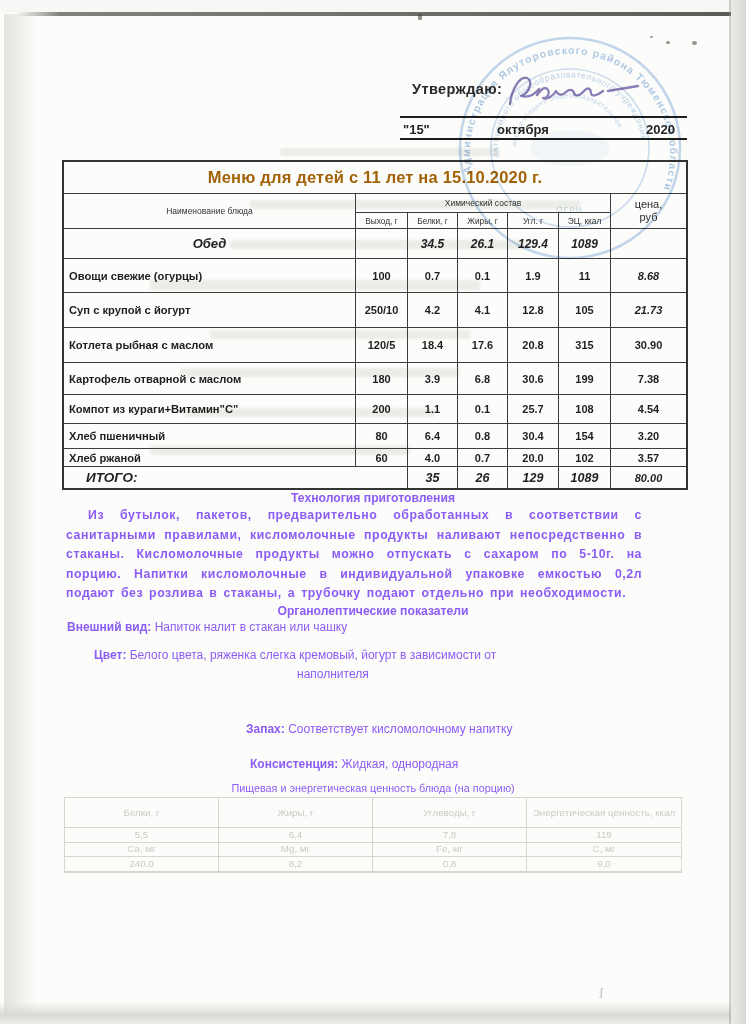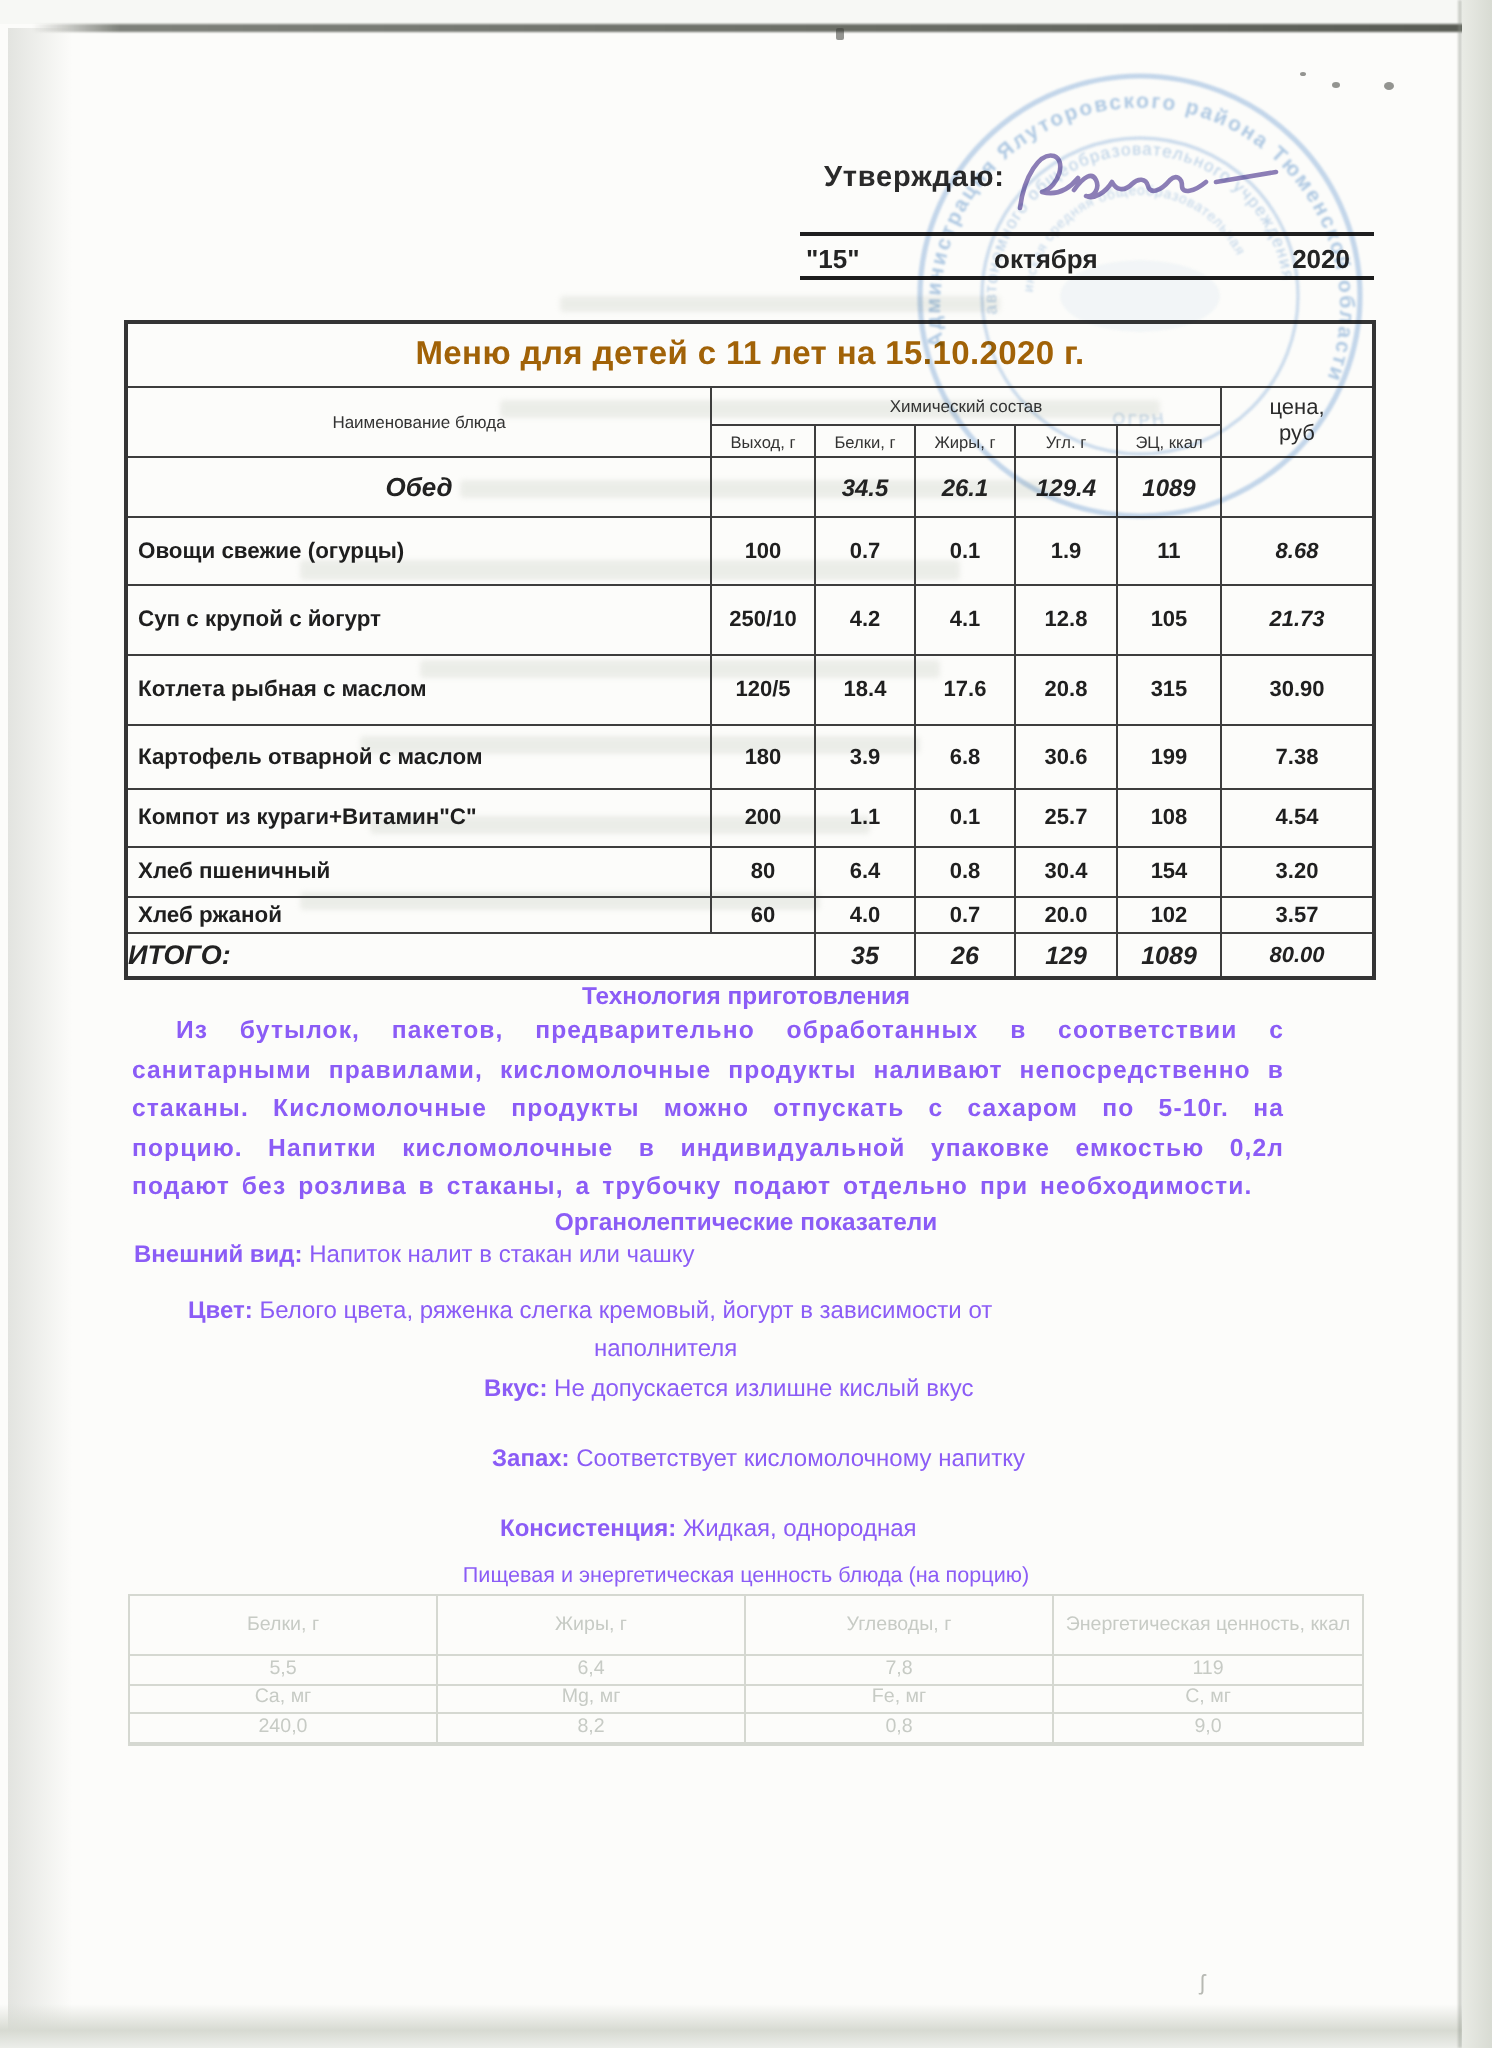--- a/index.html
+++ b/index.html
@@ -48,21 +48,21 @@
     letter-spacing:.2px;}
   .h-name{grid-column:1;grid-row:2/span 2;font-size:8.5px;color:#333;}
   .h-chem{grid-column:2/span 5;grid-row:2;font-size:8.5px;color:#333;}
   .h-price{grid-column:7;grid-row:2/span 2;font-size:11px;color:#2b2b2b;text-align:center;line-height:1.2;}
   .h-sub{grid-row:3;font-size:8.3px;color:#333;}
   .sec-name{grid-column:1;grid-row:4;font-style:italic;font-weight:700;font-size:13px;}
   .sec-val{grid-row:4;font-style:italic;font-weight:700;font-size:12px;}
   .dish-name{justify-content:flex-start;padding-left:5px;font-size:11.2px;font-weight:700;color:#1e1e1e;}
   .num{font-size:11px;font-weight:700;color:#1f1f1f;}
   .price-i{font-style:italic;}
-  .tot-label{grid-column:1/span 2;grid-row:12;justify-content:flex-start;padding-left:0;
+  .tot-label{grid-column:1/span 2;grid-row:12;justify-content:flex-start;padding-left:22px;
     font-style:italic;font-weight:700;font-size:13.5px;}
   .tot-val{grid-row:12;font-style:italic;font-weight:700;font-size:12.5px;}
   .tot-price{font-size:11px;}
   
   .ghost{position:absolute;background:#dcdfd8;opacity:.5;filter:blur(1.3px);z-index:1;border-radius:2px;}
   
   .bleed{color:#8b5cf6;z-index:1;filter:blur(.35px);}
   .bl-center{position:absolute;left:60px;width:626px;text-align:center;font-weight:700;font-size:12.2px;}
   .bl-par{position:absolute;left:66px;top:506px;width:576px;text-align:justify;
     font-size:12.3px;line-height:19.6px;letter-spacing:.55px;word-spacing:2px;text-indent:22px;font-weight:bold;}
@@ -216,23 +216,20 @@
 
   <div class="bleed bl-line" style="left:67px;top:620px;">
     <b>Внешний вид:</b><span> Напиток налит в стакан или чашку</span>
   </div>
   <div class="bleed bl-line" style="left:94px;top:648px;">
     <b>Цвет:</b><span> Белого цвета, ряженка слегка кремовый, йогурт в зависимости от</span>
   </div>
   <div class="bleed bl-line" style="left:297px;top:667px;">
     <span>наполнителя</span>
   </div>
-  <div class="bleed bl-line" style="left:242px;top:687px;">
-    <b>Вкус:</b><span> Не допускается излишне кислый вкус</span>
-  </div>
   <div class="bleed bl-line" style="left:246px;top:722px;">
     <b>Запах:</b><span> Соответствует кисломолочному напитку</span>
   </div>
   <div class="bleed bl-line" style="left:250px;top:757px;">
     <b>Консистенция:</b><span> Жидкая, однородная</span>
   </div>
 
   <div class="bleed bl-ntitle">Пищевая и энергетическая ценность блюда (на порцию)</div>
   <div class="bl-table">
       <div class="bl-cell hd">Белки, г</div>

